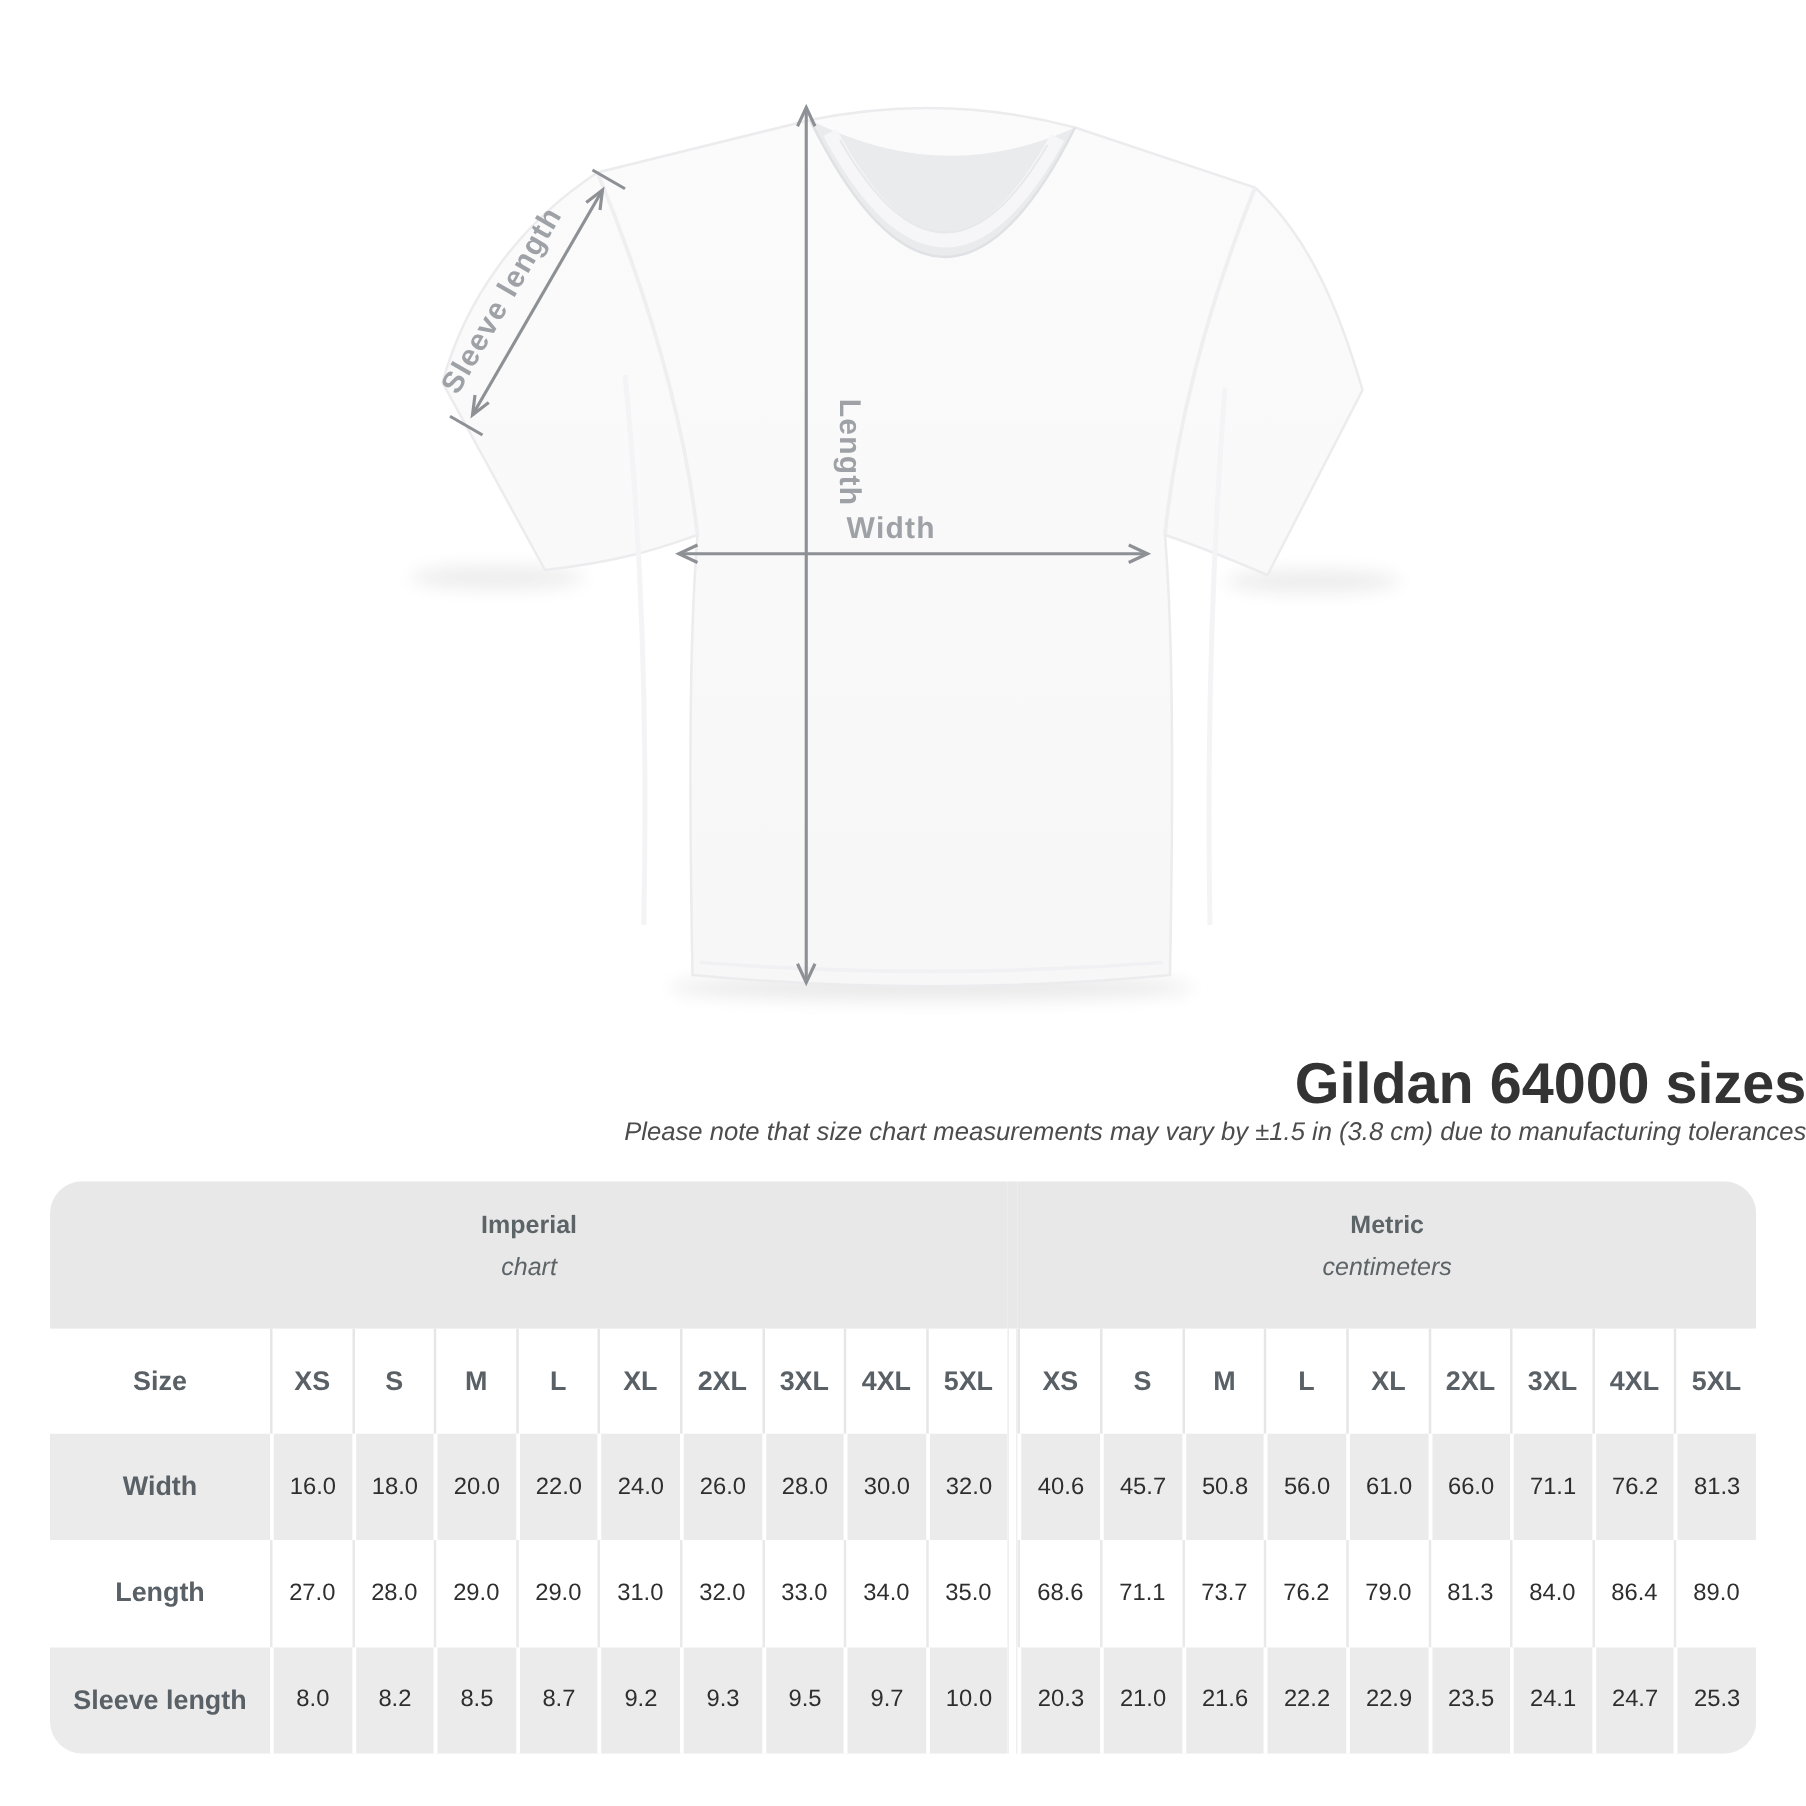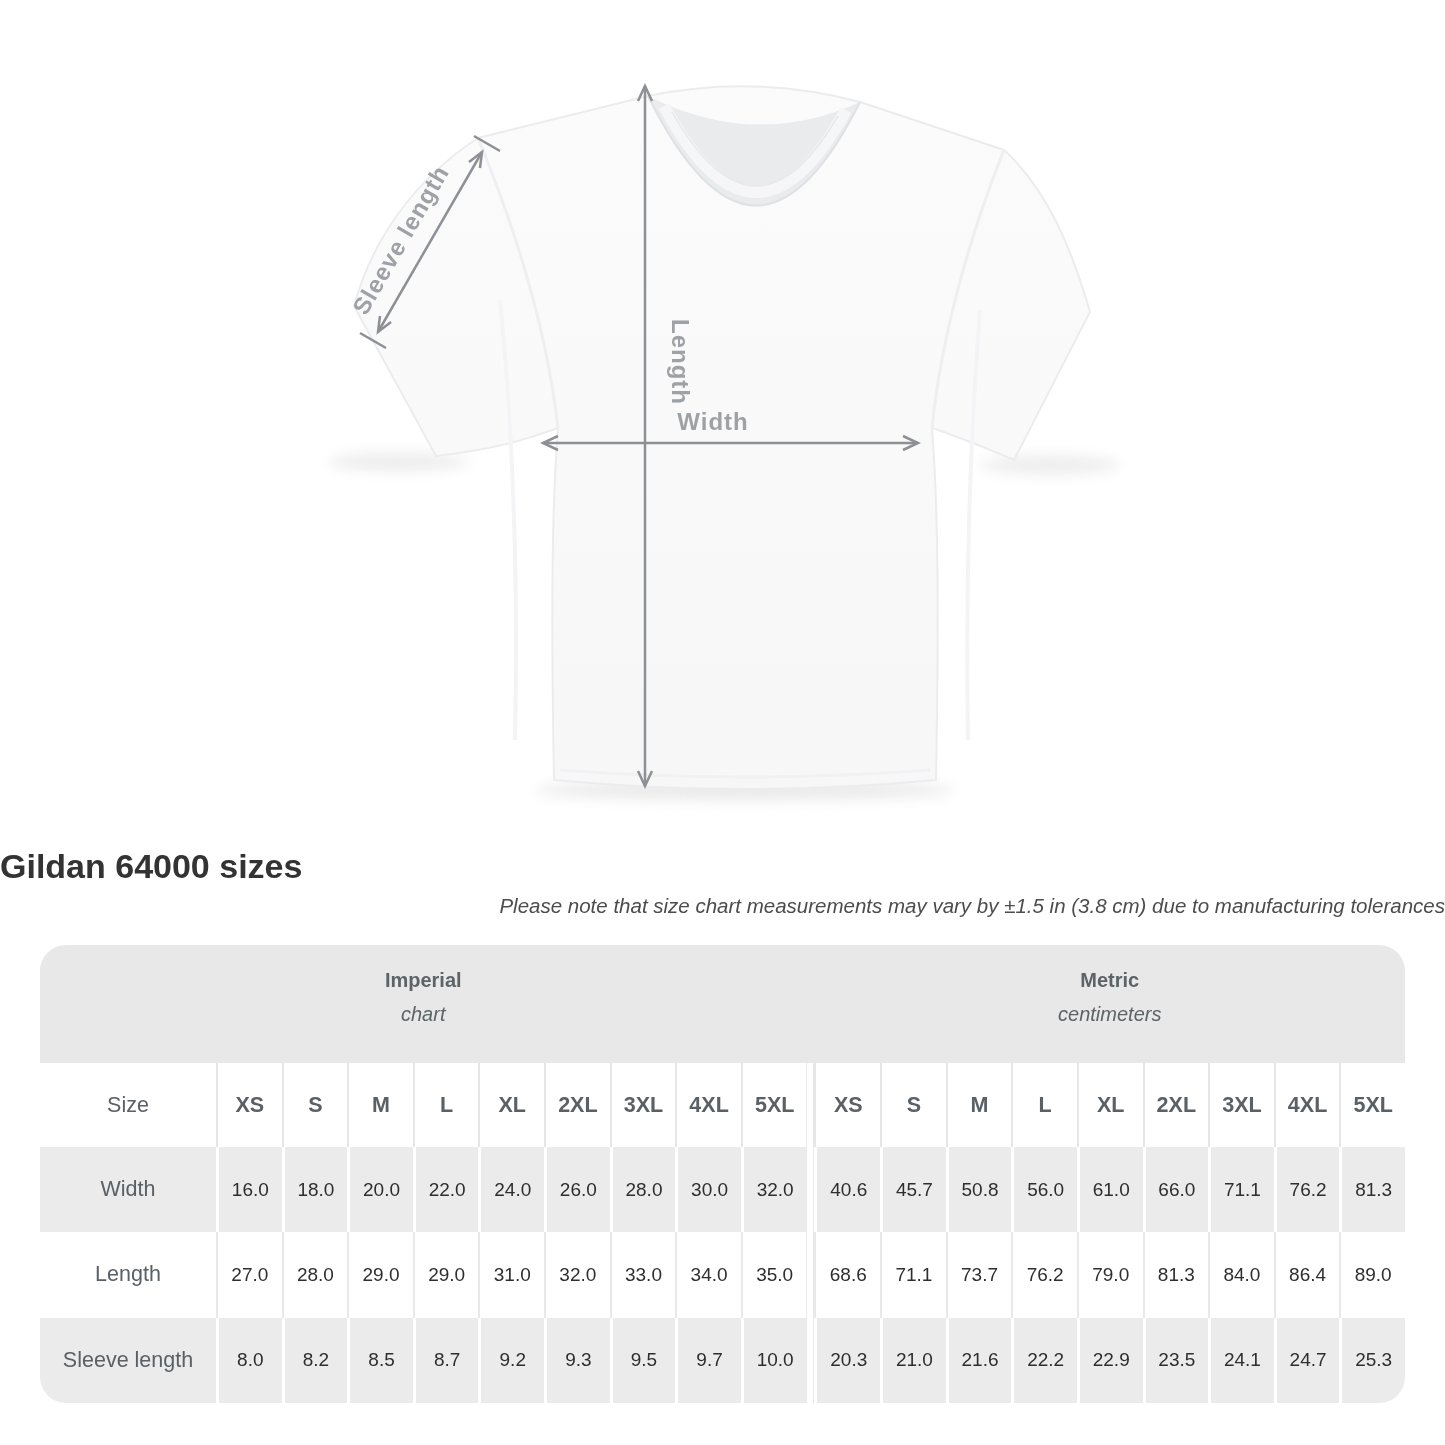--- a/index.html
+++ b/index.html
@@ -8,22 +8,22 @@
     font-family:"Liberation Sans","DejaVu Sans",sans-serif;
   }
   
   .shirt-figure{position:absolute;left:0;top:0;width:1445px;height:845px;}
   .ann-label{
     font-family:"Liberation Sans","DejaVu Sans",sans-serif;
     font-size:24px;font-weight:bold;letter-spacing:1px;fill:#9ea2a6;
   }
   
   .title{
-    position:absolute;left:0;top:846px;width:100%;text-align:left;
-    font-size:34px;font-weight:bold;color:#333333;line-height:40px;
+    position:absolute;left:0;top:846px;width:100%;text-align:right;
+    font-size:46px;font-weight:bold;color:#333333;line-height:40px;
   }
   .subtitle{
     position:absolute;left:0;top:893px;width:100%;text-align:right;
     font-size:20.5px;font-style:italic;color:#4c4c4c;line-height:26px;
   }
   
   .table-wrap{
     position:absolute;left:40px;top:945px;width:1365px;height:458px;
     border-radius:26px;overflow:hidden;
   }
@@ -34,21 +34,21 @@
   col.c-label{width:176px;}
   col.c-div{width:8px;}
   tr.band-row{height:118px;}
   tr.size-row{height:84px;}
   tr.data-row{height:84px;}
   th,td{vertical-align:middle;text-align:center;padding:0;}
   th.band{background:#e8e8e8;vertical-align:middle;padding-bottom:14px;}
   .g-label{font-size:20px;font-weight:bold;color:#5d6468;}
   .g-sub{font-size:20px;font-weight:normal;font-style:italic;color:#5d6468;margin-top:11px;}
   tr.size-row th{background:#ffffff;}
-  th.rowlabel{font-size:21.5px;font-weight:normal;color:#596066;}
+  th.rowlabel{font-size:21.5px;font-weight:bold;color:#596066;}
   th.sizecell{font-size:21.5px;font-weight:bold;color:#596066;border-left:2px solid #e6e6e6;}
   td.val{font-size:19px;font-weight:normal;color:#2e2e2e;}
   tr.r-white td.val{border-left:2px solid #e9e9e9;background:#ffffff;}
   tr.r-white th.rowlabel{background:#ffffff;}
   tr.r-gray  td.val{border-left:3px solid #ffffff;background:#ebebeb;}
   tr.r-gray  th.rowlabel{background:#ebebeb;}
   td.divcell,th.divcell{background:#ffffff;border-left:1px solid #e9e9e9;border-right:1px solid #e9e9e9;}
   th.band-div{background:#e8e8e8;border:none;}
 </style>
 </head>

